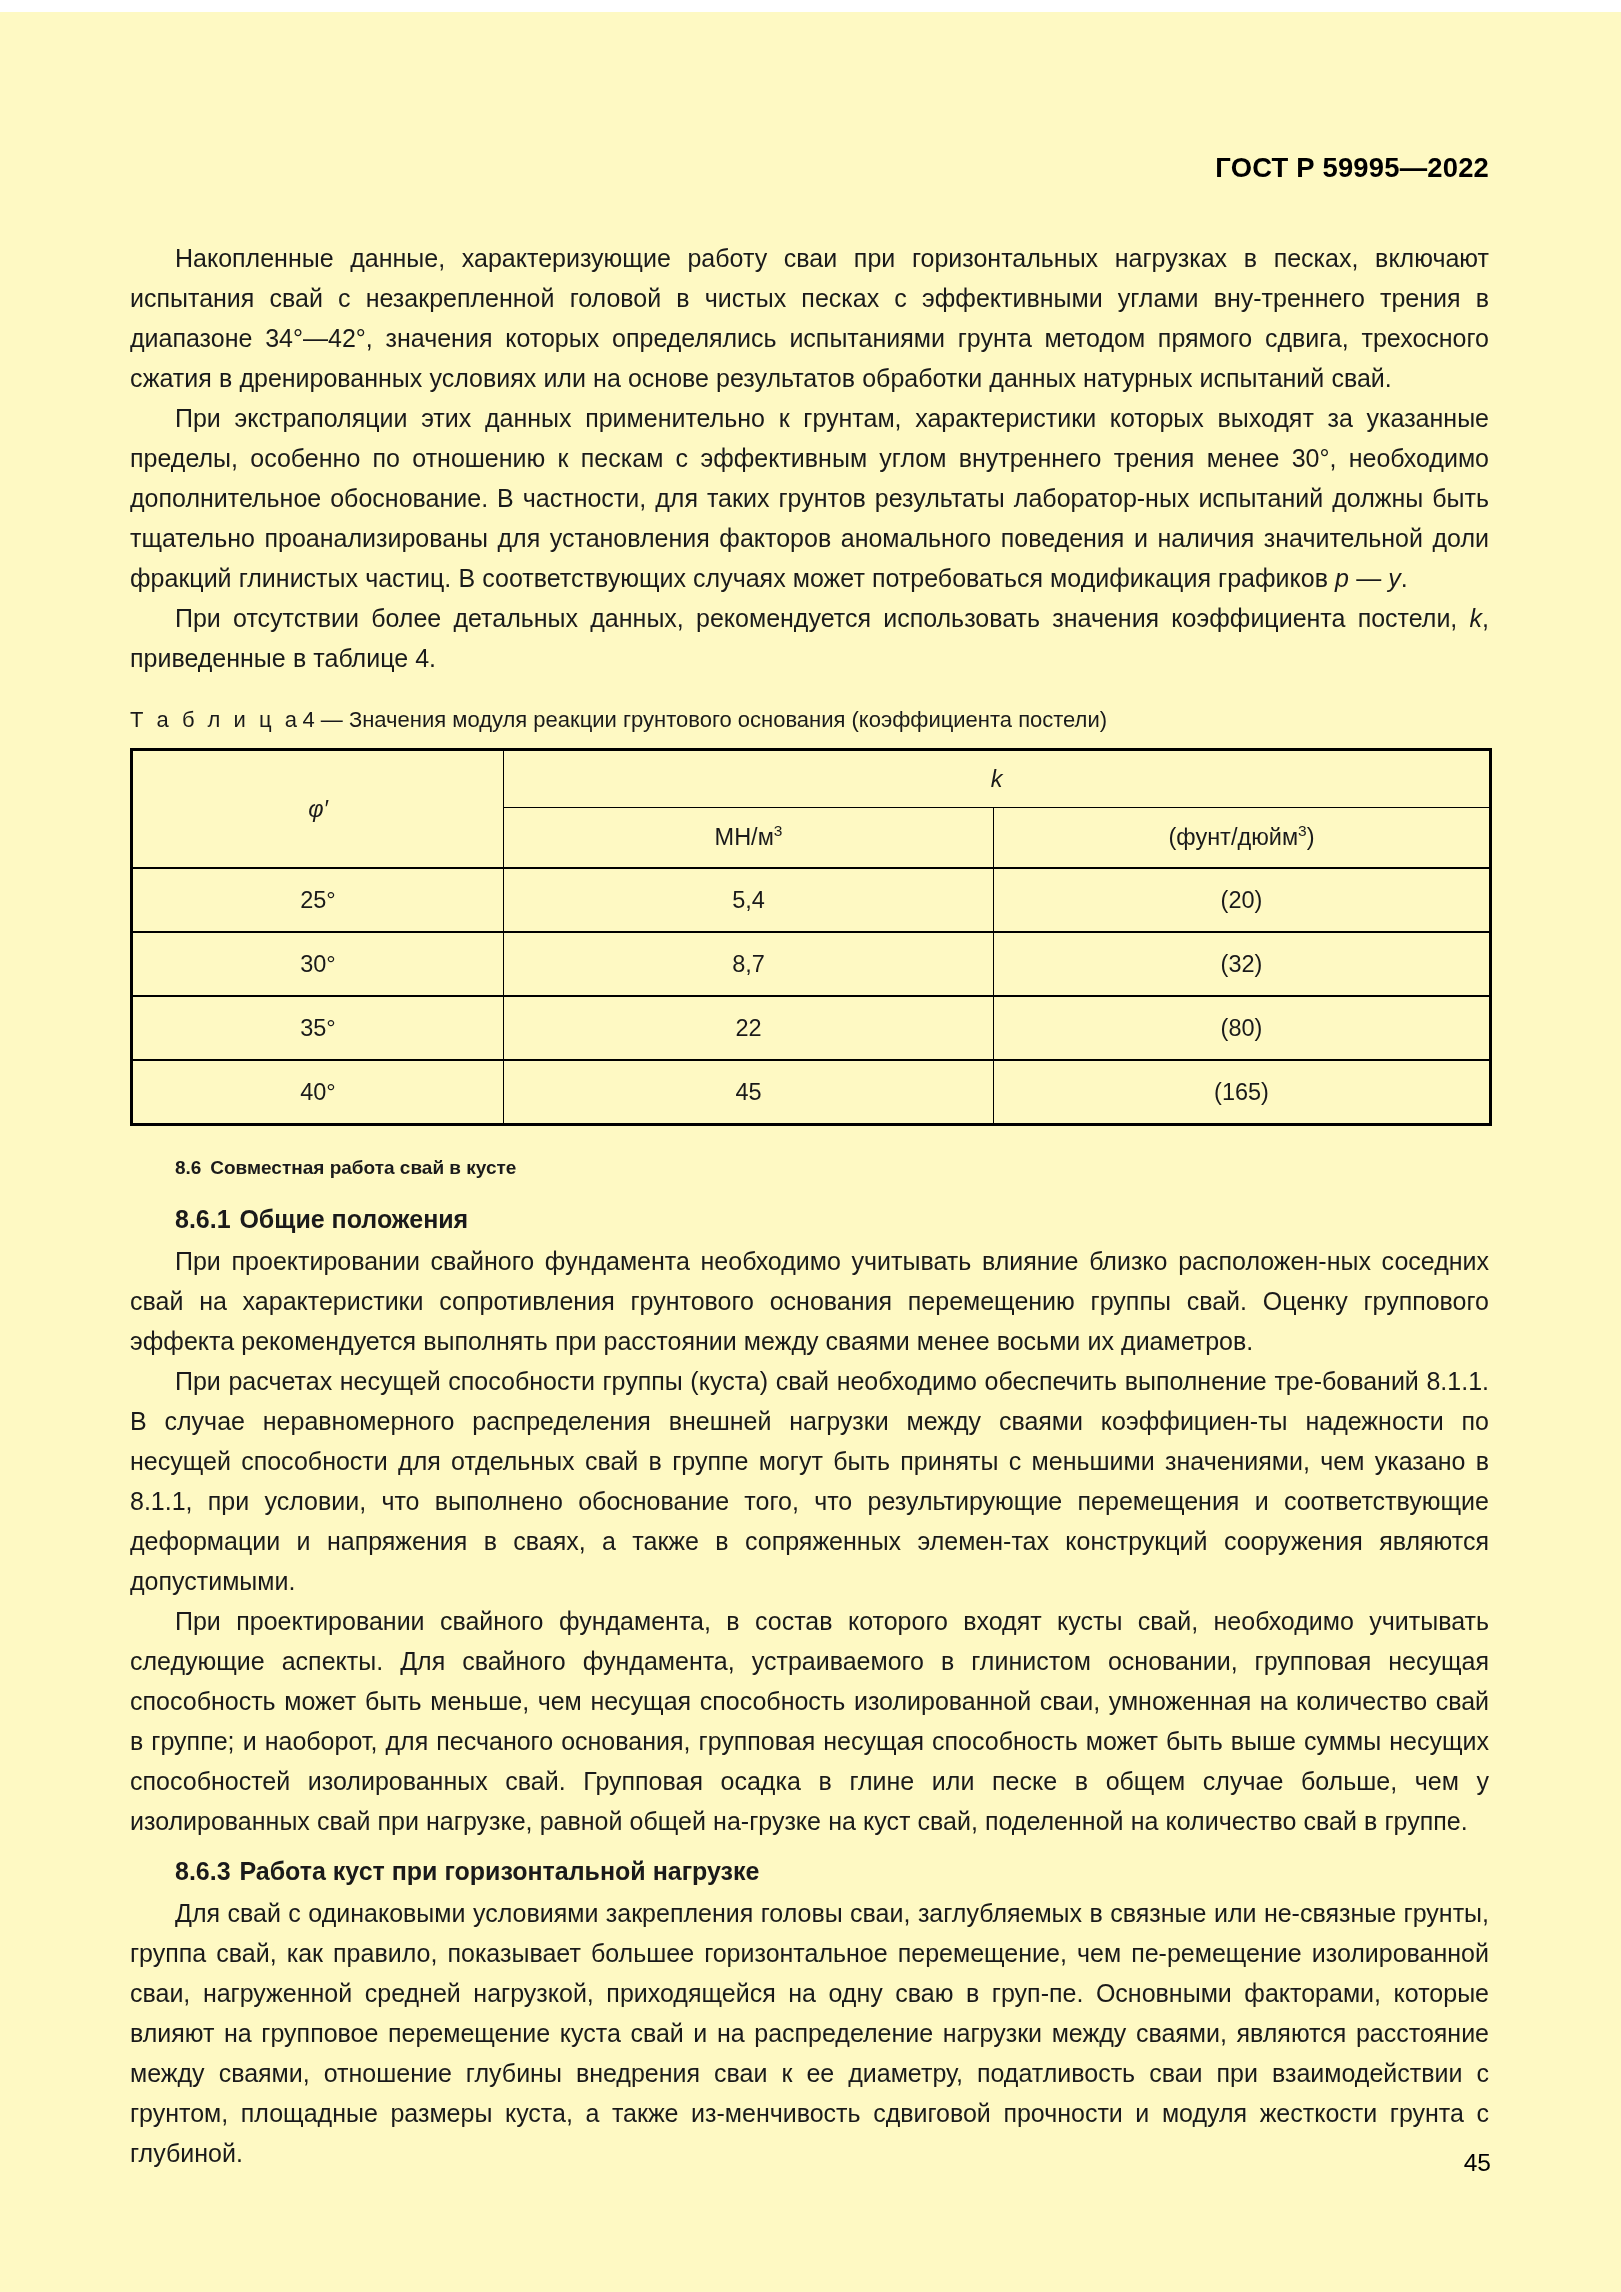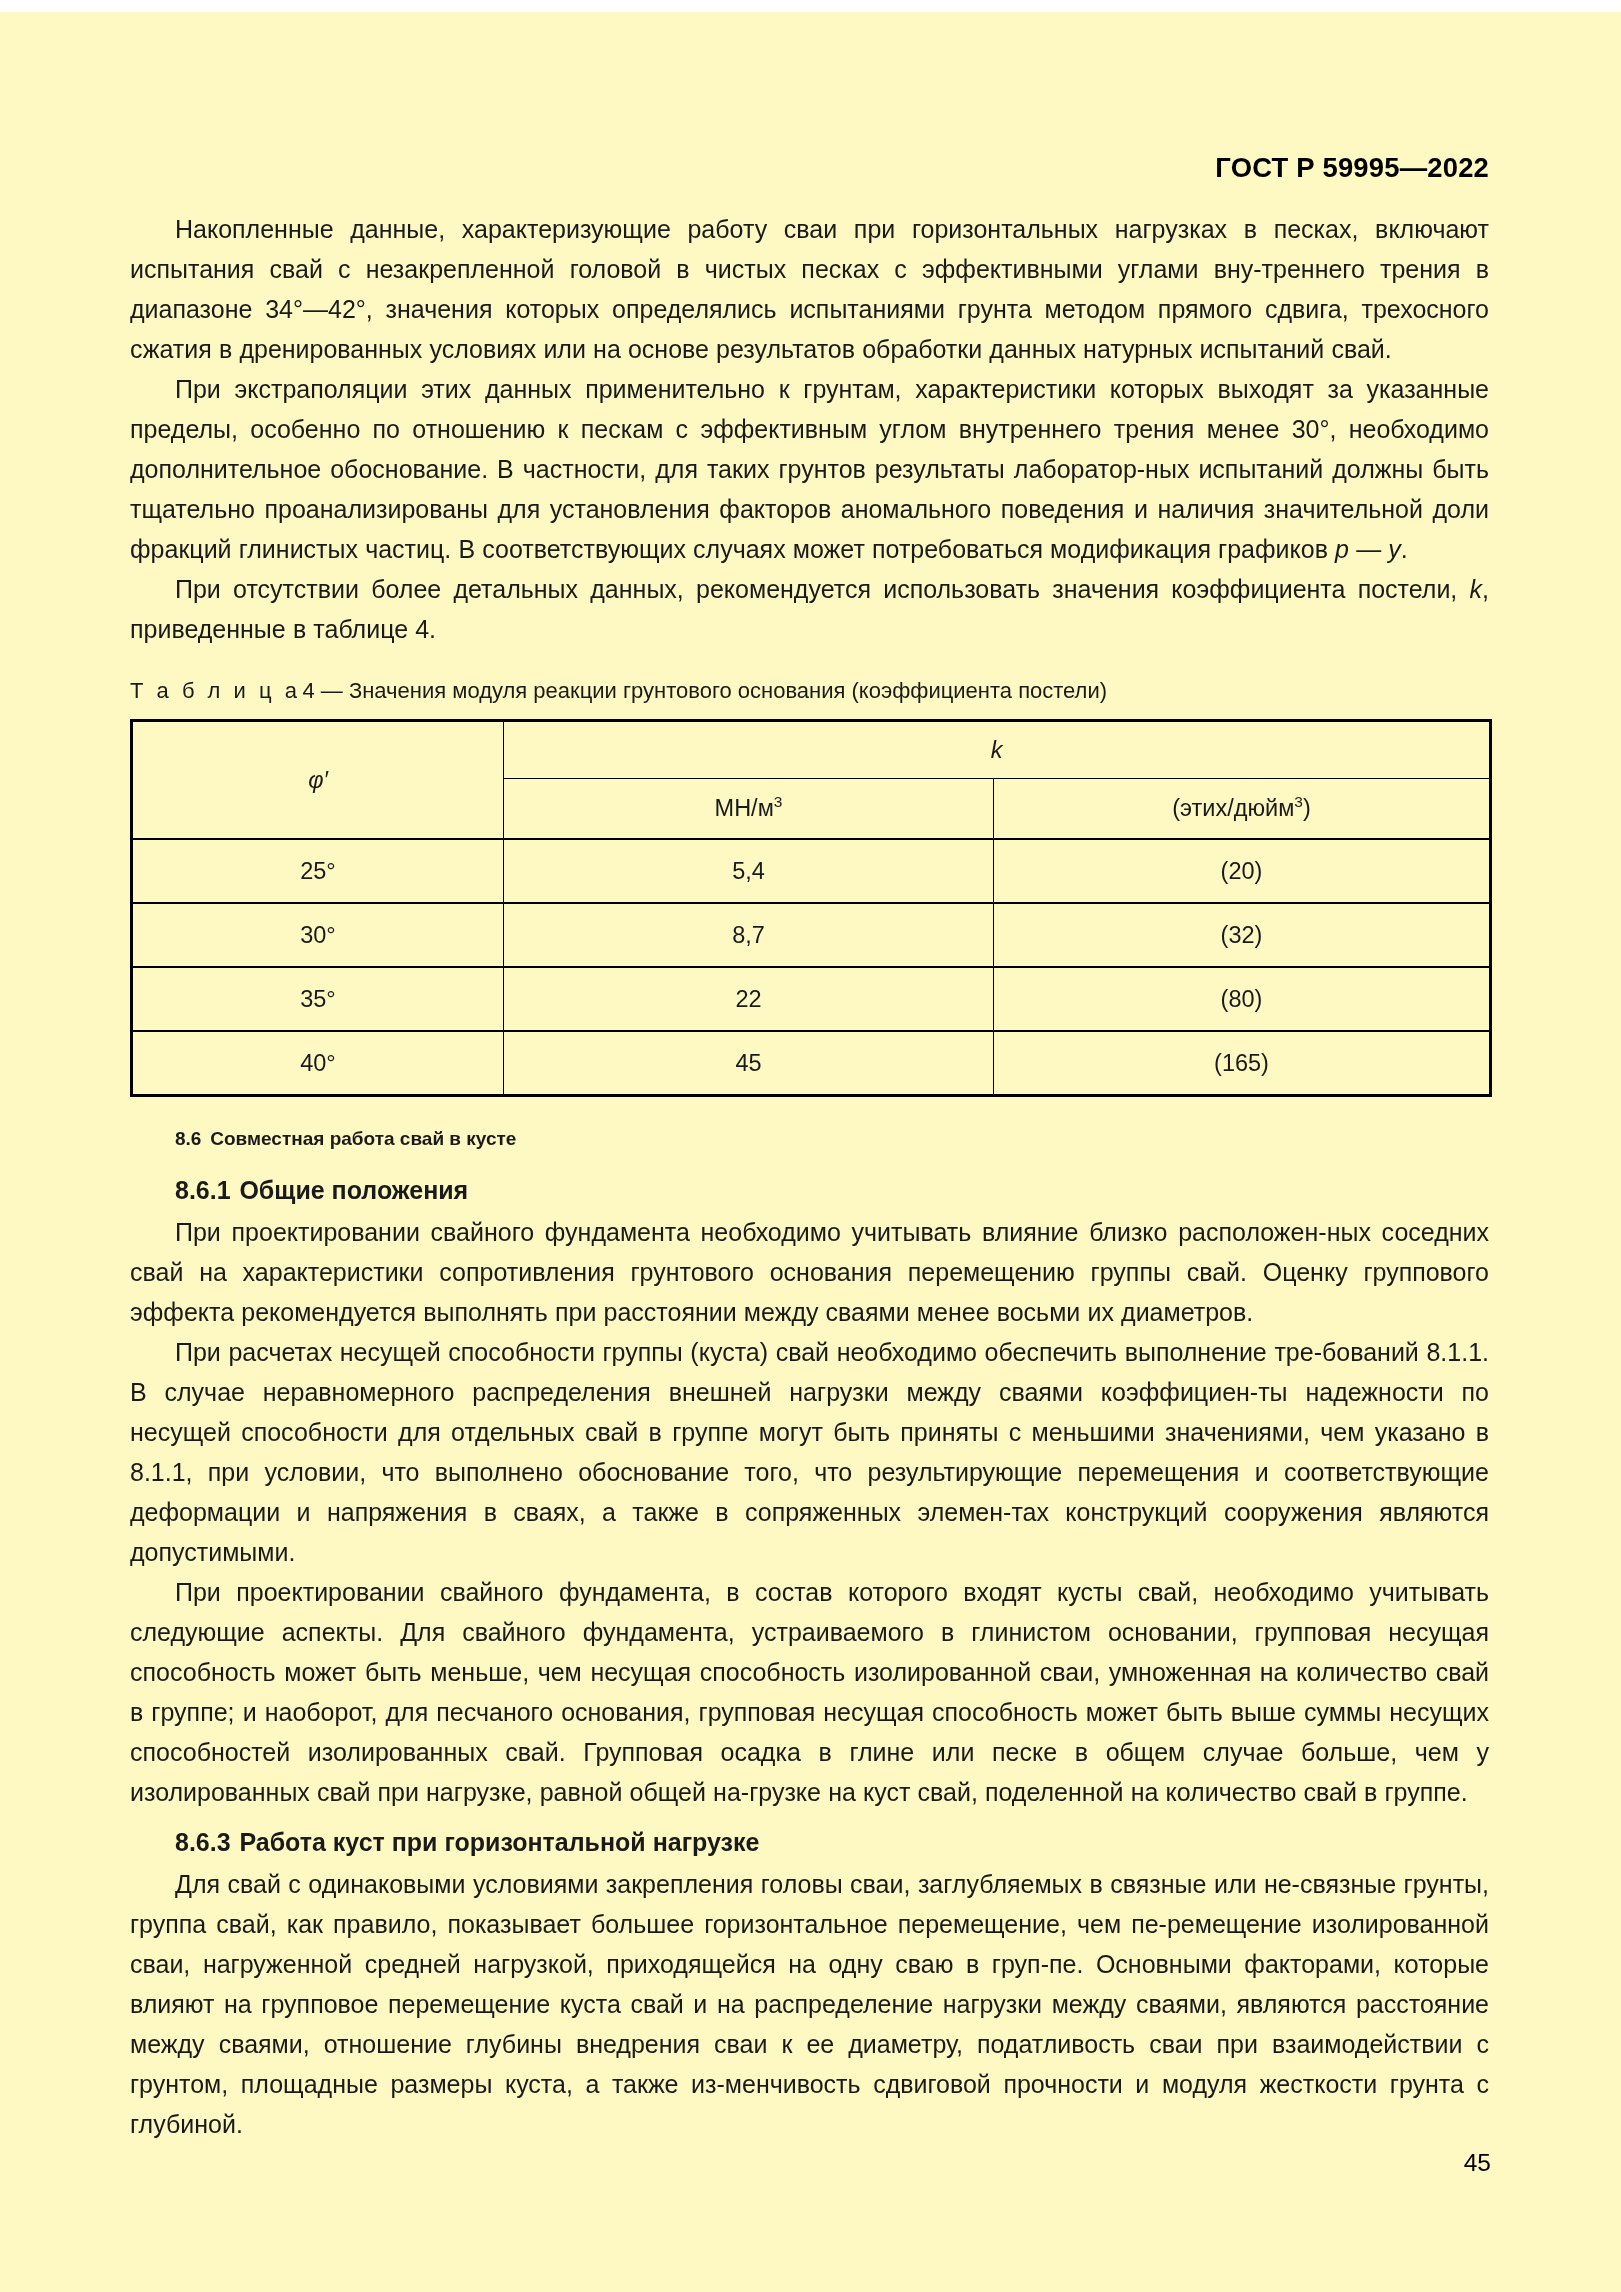--- a/index.html
+++ b/index.html
@@ -23,21 +23,21 @@
     top: 140px;
     right: 132px;
     font-size: 27.4px;
     font-weight: bold;
     letter-spacing: 0.2px;
     color: #000;
     white-space: nowrap;
   }
   .content {
     position: absolute;
-    top: 197px;
+    top: 226px;
     left: 130px;
     width: 1359px;
   }
   p.body-par {
     margin: 0;
     font-size: 25px;
     line-height: 40px;
     text-align: justify;
     text-indent: 45px;
     hyphens: manual;
@@ -140,21 +140,21 @@
         <col class="col-mn">
         <col class="col-lb">
       </colgroup>
       <tbody>
         <tr>
           <td class="cell-phi outer-top outer-left" rowspan="2">φ′</td>
           <td class="cell-k outer-top outer-right" colspan="2">k</td>
         </tr>
         <tr>
           <td class="cell-unit"><span>МН/м</span><sup>3</sup></td>
-          <td class="cell-unit outer-right"><span>(этих/дюйм</span><sup>3</sup><span>)</span></td>
+          <td class="cell-unit outer-right"><span>(фунт/дюйм</span><sup>3</sup><span>)</span></td>
         </tr>
 
         <tr class="row-data thick-top">
           <td class="outer-left">25°</td>
           <td>5,4</td>
           <td class="outer-right">(20)</td>
         </tr>
         <tr class="row-data thick-top">
           <td class="outer-left">30°</td>
           <td>8,7</td>

